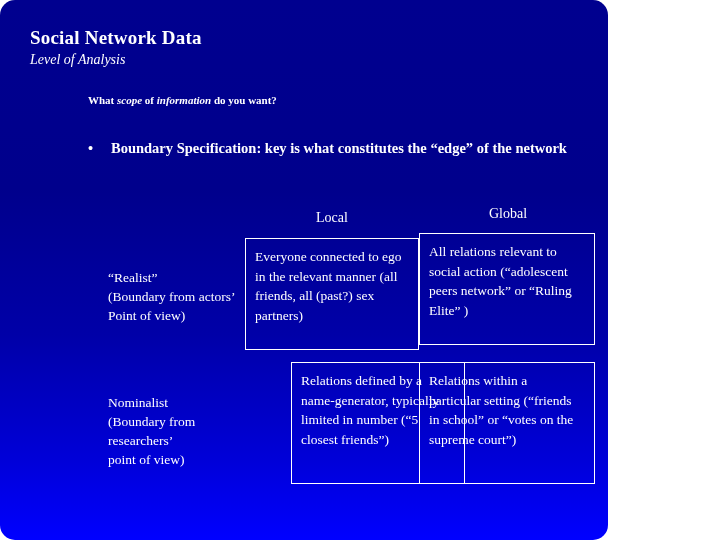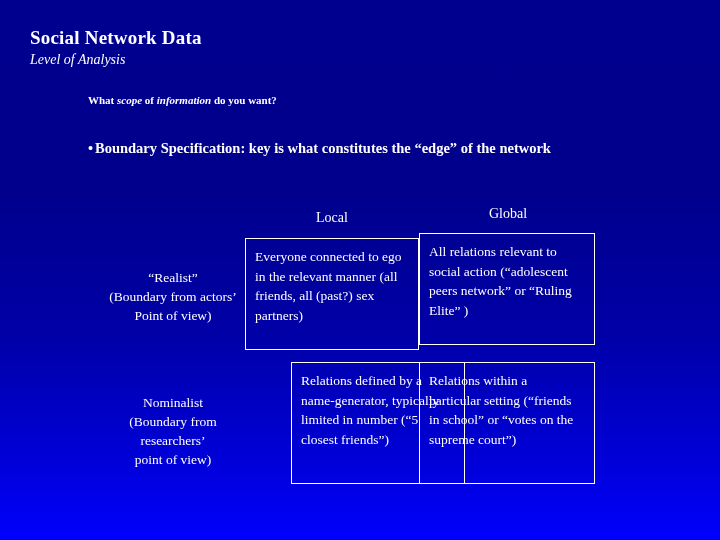--- a/index.html
+++ b/index.html
@@ -7,25 +7,26 @@
     padding: 0;
   }
   body {
     width: 720px;
     height: 540px;
     overflow: hidden;
     font-family: "Liberation Serif", serif;
   }
   #slide {
     position: relative;
-    width: 720px;
+    width: 608px;
     height: 540px;
     background: linear-gradient(to bottom, #00008f 0%, #00008c 35%, #0000a8 62%, #0000d8 85%, #0000ff 100%);
     color: #ffffff;
     box-sizing: border-box;
+    border-radius: 15px;
   }
   #title {
     position: absolute;
     left: 30px;
     top: 27px;
     font-size: 19px;
     font-weight: bold;
     letter-spacing: 0.2px;
     color: #ffffff;
   }
@@ -60,21 +61,21 @@
     line-height: 21px;
     color: #ffffff;
   }
   #bullet .bullet-dot {
     position: absolute;
     left: 0;
     top: 0;
   }
   #bullet .bullet-text {
     display: block;
-    margin-left: 7px;
+    margin-left: 23px;
   }
   #grid {
     position: absolute;
     left: 108px;
     top: 200px;
     width: 480px;
   }
   .col-head {
     position: absolute;
     font-size: 14px;
@@ -87,21 +88,21 @@
     width: 174px;
   }
   #head-global {
     left: 315px;
     top: 6px;
     width: 170px;
   }
   .rowlabel {
     position: absolute;
     width: 130px;
-    text-align: center;
+    text-align: left;
     font-size: 13.5px;
     line-height: 19px;
     color: #ffffff;
   }
   #label-realist {
     left: 0px;
     top: 68px;
   }
   #label-nominalist {
     left: 0px;

